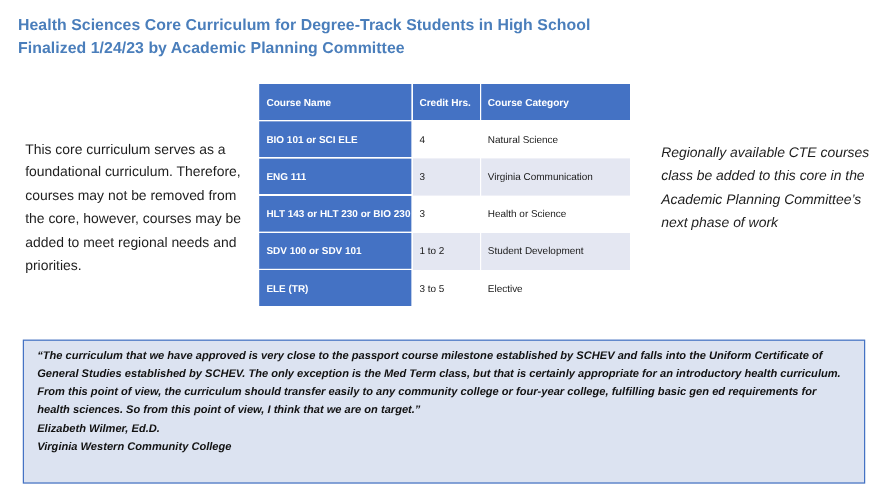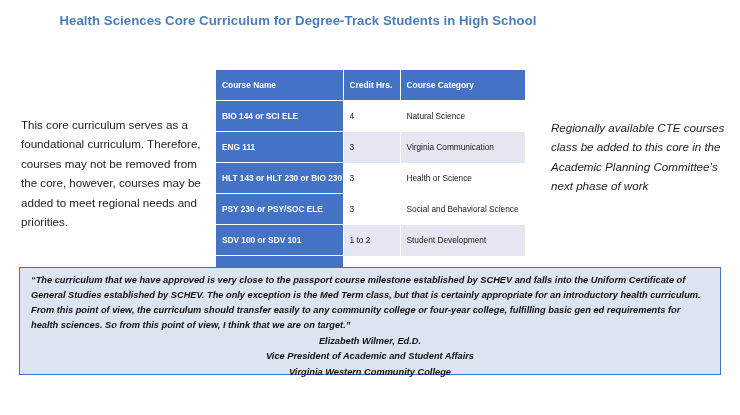--- a/index.html
+++ b/index.html
@@ -13,24 +13,23 @@
     height: 415px;
     overflow: hidden;
     font-family: "Liberation Sans", sans-serif;
     color: #1a1a1a;
     position: relative;
   }
 
   
   #title-block {
     position: absolute;
-    left: 4px;
+    left: 15px;
     top: 11px;
     width: 588px;
-    text-align: center;
   }
   .title-line {
     font-size: 13.2px;
     font-weight: bold;
     color: #4A7EBB;
     line-height: 19px;
     letter-spacing: 0.05px;
   }
 
   
@@ -117,51 +116,52 @@
   }
   #curriculum-table tbody tr.row-even td.col-hrs,
   #curriculum-table tbody tr.row-even td.col-cat {
     background: #E4E7F2;
   }
 
   
   #quote-box {
     position: absolute;
     left: 19px;
-    top: 267px;
+    top: 283px;
     width: 702px;
-    height: 108px;
+    height: 120px;
     box-sizing: border-box;
     background: #DCE3F1;
     border: 1.4px solid #4472C4;
     padding: 5px 11px 5px 11px;
   }
   #quote-text {
     font-size: 9.25px;
     font-style: italic;
     font-weight: bold;
     line-height: 15.1px;
     color: #111111;
     text-align: left;
   }
   .attrib {
     font-size: 9.25px;
     font-style: italic;
     font-weight: bold;
     line-height: 15.1px;
     color: #111111;
-    text-align: center;
+    text-align: left;
   }
   #attrib-block { margin-top: 1px; }
 </style>
 </head>
 <body>
 
 <div id="title-block">
   <div class="title-line">Health Sciences Core Curriculum for Degree-Track Students in High School</div>
+  <div class="title-line">Finalized 1/24/23 by Academic Planning Committee</div>
 </div>
 
 <div id="left-note">This core curriculum serves as a foundational curriculum. Therefore, courses may not be removed from the core, however, courses may be added to meet regional needs and priorities.</div>
 
 <div id="right-note">Regionally available CTE courses class be added to this core in the Academic Planning Committee’s next phase of work</div>
 
 <table id="curriculum-table">
   <colgroup>
     <col class="c-name">
     <col class="c-hrs">
@@ -169,52 +169,46 @@
   </colgroup>
   <thead>
     <tr>
       <th class="th-name">Course Name</th>
       <th class="th-hrs">Credit Hrs.</th>
       <th class="th-cat">Course Category</th>
     </tr>
   </thead>
   <tbody id="table-body">
       <tr class="row-odd">
-        <td class="col-name">BIO 144 or SCI ELE</td>
+        <td class="col-name">BIO 101 or SCI ELE</td>
         <td class="col-hrs">4</td>
         <td class="col-cat">Natural Science</td>
       </tr>
       <tr class="row-even">
         <td class="col-name">ENG 111</td>
         <td class="col-hrs">3</td>
         <td class="col-cat">Virginia Communication</td>
       </tr>
       <tr class="row-odd">
         <td class="col-name">HLT 143 or HLT 230 or BIO 230</td>
         <td class="col-hrs">3</td>
         <td class="col-cat">Health or Science</td>
       </tr>
-      <tr class="row-odd">
-        <td class="col-name">PSY 230 or PSY/SOC ELE</td>
-        <td class="col-hrs">3</td>
-        <td class="col-cat">Social and Behavioral Science</td>
-      </tr>
       <tr class="row-even">
         <td class="col-name">SDV 100 or SDV 101</td>
         <td class="col-hrs">1 to 2</td>
         <td class="col-cat">Student Development</td>
       </tr>
       <tr class="row-odd">
         <td class="col-name">ELE (TR)</td>
         <td class="col-hrs">3 to 5</td>
         <td class="col-cat">Elective</td>
       </tr>
     </tbody>
 </table>
 
 <div id="quote-box">
   <div id="quote-text">“The curriculum that we have approved is very close to the passport course milestone established by SCHEV and falls into the Uniform Certificate of General Studies established by SCHEV. The only exception is the Med Term class, but that is certainly appropriate for an introductory health curriculum. From this point of view, the curriculum should transfer easily to any community college or four-year college, fulfilling basic gen ed requirements for health sciences. So from this point of view, I think that we are on target.”</div>
   <div id="attrib-block">
     <div class="attrib">Elizabeth Wilmer, Ed.D.</div>
-    <div class="attrib">Vice President of Academic and Student Affairs</div>
     <div class="attrib">Virginia Western Community College</div>
   </div>
 </div>
 
 </body></html>

